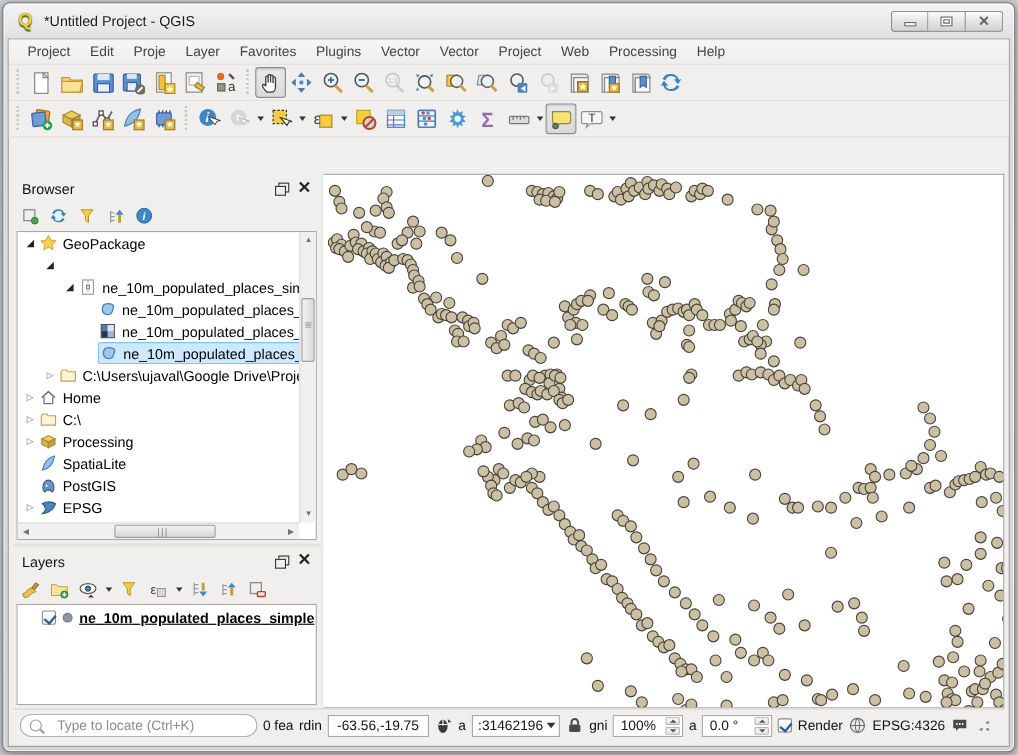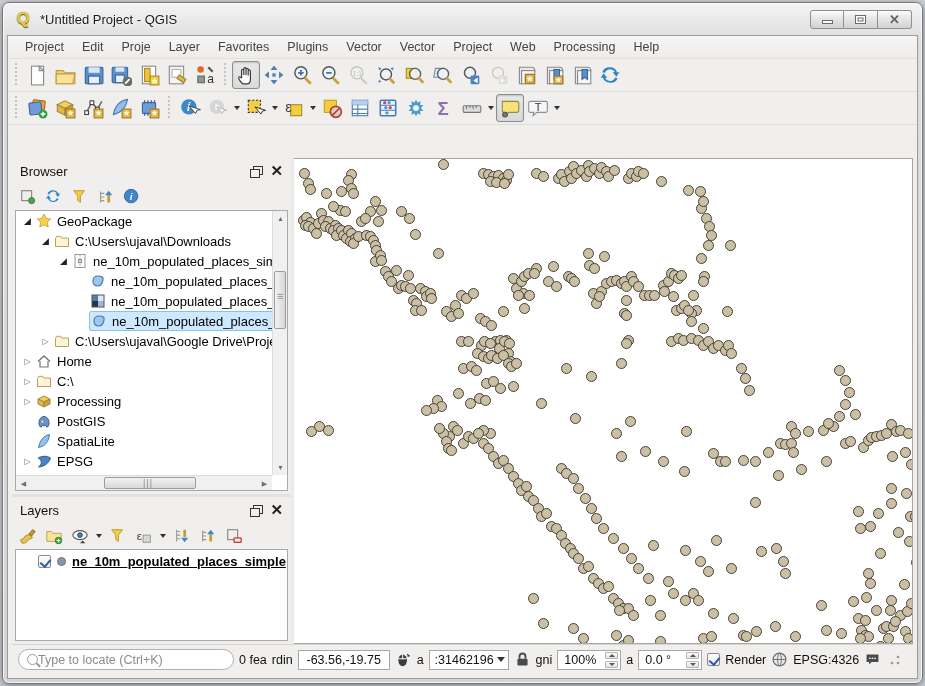--- a/index.html
+++ b/index.html
@@ -83,21 +83,21 @@
   .cb.checked:after { content:""; position:absolute; left:2.5px; top:1px; width:5px; height:8px; border:solid #2a5c9e; border-width:0 2px 2px 0; transform:rotate(40deg); }
   .ptsym { width:9px; height:9px; border-radius:50%; background:#8d95a4; border:1px solid #6e7685; flex:none; }
   .lname { font-weight:bold; text-decoration:underline; color:#000; }
 
   
   .canvas { flex:1; background:#fff; border:1px solid #a5a5a5; border-left:none; position:relative; overflow:hidden; }
   .dot { position:absolute; width:11px; height:11px; border-radius:50%; background:#cbc0a4; border:1.4px solid #46423a; }
 
   
   .statusbar { position:absolute; left:4px; bottom:4px; right:4px; height:30px; background:#f0efed; border-top:1px solid #d7d5d2; display:flex; align-items:center; padding:0 6px; font-size:12.5px; color:#111; gap:5px; }
-  .locator { width:216px; height:21px; border:1px solid #b3b1ae; border-radius:11px; background:#fff; display:flex; align-items:center; padding:0 8px; gap:0; }
+  .locator { width:216px; height:21px; border:1px solid #b3b1ae; border-radius:11px; background:#fff; display:flex; align-items:center; padding:0 8px; gap:14px; }
   .locator input { border:none; outline:none; font-size:12.5px; width:160px; color:#333; font-family:"Liberation Sans",sans-serif; background:transparent; }
   .locator input::placeholder { color:#8c8c8c; }
   .sicon { width:11px; height:11px; border:1.6px solid #9a9a9a; border-radius:50%; position:relative; flex:none; }
   .sicon:after { content:""; position:absolute; width:5px; height:1.6px; background:#9a9a9a; transform:rotate(45deg); left:8px; top:9px; }
   .sfield { height:20px; border:1px solid #aaa8a5; background:#fff; display:flex; align-items:center; justify-content:center; font-size:12.5px; }
   .coordbox { width:92px; }
   .combo { width:80px; justify-content:space-between; padding:0 3px 0 5px; }
   .combo:after { content:""; border-left:4px solid transparent; border-right:4px solid transparent; border-top:5px solid #333; }
   .spin { position:relative; width:64px; justify-content:flex-start; padding-left:6px; }
   .spin .arrows { position:absolute; right:2px; top:1px; width:13px; height:16px; display:flex; flex-direction:column; justify-content:space-between; }
@@ -485,26 +485,20 @@
                   <span class="exp black">◢</span>
                   <span class="selwrap">
                     <span class="ticon"><svg viewBox="0 0 16 16">
                         <path d="M8 1l2.1 4.3 4.7.7-3.4 3.3.8 4.7L8 11.8 3.8 14l.8-4.7L1.2 6l4.7-.7z" fill="#f8d14c" stroke="#c9992b" stroke-width=".8"></path>
                       </svg></span>
                     <span class="tlabel">GeoPackage</span>
                   </span>
                 </div>
                 <div class="trow" style="padding-left: 24px;">
                   <span class="exp black">◢</span>
-                  <span class="selwrap">
-                    <span class="ticon"><svg viewBox="0 0 16 16">
-                        <path d="M1.5 5.5l1.2-2.2h4l1 1.7h6.8v8.5h-13z" fill="#fdf4d7" stroke="#b9a35a"></path>
-                      </svg></span>
-                    <span class="tlabel">C:\Users\ujaval\Downloads</span>
-                  </span>
                 </div>
                 <div class="trow" style="padding-left: 42px;">
                   <span class="exp black">◢</span>
                   <span class="selwrap">
                     <span class="ticon"><svg viewBox="0 0 16 16">
                         <rect x="3" y="1.5" width="10" height="13" fill="#fff" stroke="#999"></rect>
                         <path d="M8 2v11" stroke="#999" stroke-dasharray="1.5 1.5"></path>
                         <rect x="6.6" y="6.5" width="2.8" height="3.2" fill="#e3e3e3" stroke="#888"></rect>
                       </svg></span>
                     <span class="tlabel">ne_10m_populated_places_sim</span>
@@ -577,33 +571,33 @@
                         <path d="M2 6v5l6 3V9z" fill="#e0b84a" stroke="#a8883a"></path>
                         <path d="M14 6v5l-6 3V9z" fill="#c8a23e" stroke="#a8883a"></path>
                       </svg></span>
                     <span class="tlabel">Processing</span>
                   </span>
                 </div>
                 <div class="trow" style="padding-left: 6px;">
                   <span class="exp"></span>
                   <span class="selwrap">
                     <span class="ticon"><svg viewBox="0 0 16 16">
+                        <path d="M13.5 1.5C7 3 4 7.5 2.5 14.5c7-1.5 10-5.5 11-13z" fill="#8fc1ea" stroke="#4e7cb0"></path>
+                      </svg></span>
+                    <span class="tlabel">SpatiaLite</span>
+                  </span>
+                </div>
+                <div class="trow" style="padding-left: 6px;">
+                  <span class="exp"></span>
+                  <span class="selwrap">
+                    <span class="ticon"><svg viewBox="0 0 16 16">
                         <path d="M3 10c0-4.5 2.8-6.5 5-6.5S13 5.5 13 10c0 2.3-1 4.2-2.2 4.2l-.9-2c-1.2.8-2.6.8-3.8 0l-.9 2C4 14.2 3 12.3 3 10z" fill="#6d94c4" stroke="#3c5e86"></path>
                         <circle cx="6.4" cy="8.6" r=".9" fill="#fff"></circle>
                       </svg></span>
                     <span class="tlabel">PostGIS</span>
-                  </span>
-                </div>
-                <div class="trow" style="padding-left: 6px;">
-                  <span class="exp"></span>
-                  <span class="selwrap">
-                    <span class="ticon"><svg viewBox="0 0 16 16">
-                        <path d="M13.5 1.5C7 3 4 7.5 2.5 14.5c7-1.5 10-5.5 11-13z" fill="#8fc1ea" stroke="#4e7cb0"></path>
-                      </svg></span>
-                    <span class="tlabel">SpatiaLite</span>
                   </span>
                 </div>
                 <div class="trow" style="padding-left: 6px;">
                   <span class="exp">▷</span>
                   <span class="selwrap">
                     <span class="ticon"><svg viewBox="0 0 16 16">
                         <path d="M2 5c4.5-2.3 9-2.3 12.5 0C12.5 10.5 8.5 13.5 2.5 14c3.5-2.5 4-6 0-9z" fill="#4f83be" stroke="#2f5d8f"></path>
                       </svg></span>
                     <span class="tlabel">EPSG</span>
                   </span>

